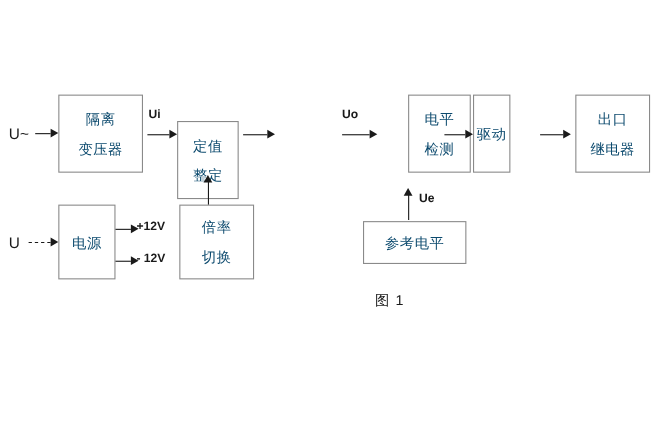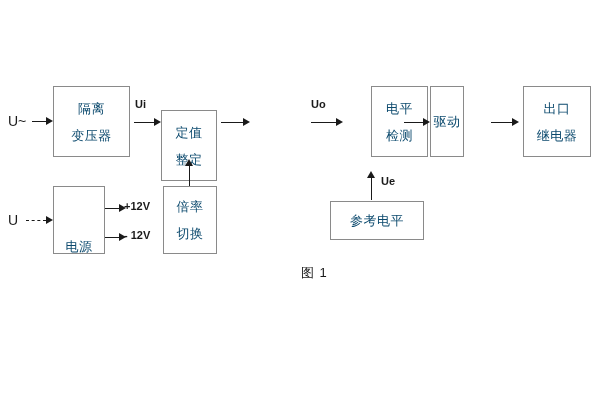--- a/index.html
+++ b/index.html
@@ -40,21 +40,21 @@
   
   .lbl {
     position: absolute;
     color: #1a1a1a;
     font-size: 13px;
     white-space: nowrap;
     line-height: 1;
   }
   .lbl-u { font-size: 14px; }
   .lbl-sig { font-size: 11px; font-weight: bold; }
-  .caption { font-size: 13px; letter-spacing: 1px; }
+  .caption { font-size: 13px; letter-spacing: 1px; margin-left: 40px; }
 
   
   .arrow-h {
     position: absolute;
     height: 9px;
   }
   .arrow-h .shaft {
     position: absolute;
     left: 0;
     top: 4px;
@@ -161,37 +161,37 @@
     <span class="ln">继电器</span>
   </div>
 
   <div class="lbl lbl-u" style="left:8px; top:213px;">U</div>
 
   <div class="arrow-h dashed" style="left:26px; top:216px; width:27px;">
     <div class="shaft" style="width:20px;"></div>
     <div class="head" style="left:20px;"></div>
   </div>
 
-  <div class="box" style="left:53px; top:186px; width:52px; height:68px;justify-content:flex-end;">
+  <div class="box" style="left:53px; top:186px; width:52px; height:68px;">
     <span class="ln">电源</span>
   </div>
 
   <div class="arrow-h" style="left:105px; top:204px; width:21px;">
     <div class="shaft" style="width:14px;"></div>
     <div class="head" style="left:14px;"></div>
   </div>
   <div class="lbl lbl-sig" style="left:124px; top:201px;">+12V</div>
 
   <div class="arrow-h" style="left:105px; top:233px; width:21px;">
     <div class="shaft" style="width:14px;"></div>
     <div class="head" style="left:14px;"></div>
   </div>
   <div class="lbl lbl-sig" style="left:124px; top:230px;">- 12V</div>
 
-  <div class="box" style="left:163px; top:186px; width:54px; height:68px;">
+  <div class="box" style="left:163px; top:186px; width:68px; height:68px;">
     <span class="ln">倍率</span>
     <span class="ln">切换</span>
   </div>
 
   <div class="arrow-v" style="left:185px; top:159px; height:27px;">
     <div class="shaft" style="height:21px;"></div>
     <div class="head"></div>
   </div>
 
   <div class="arrow-v" style="left:367px; top:171px; height:29px;">

